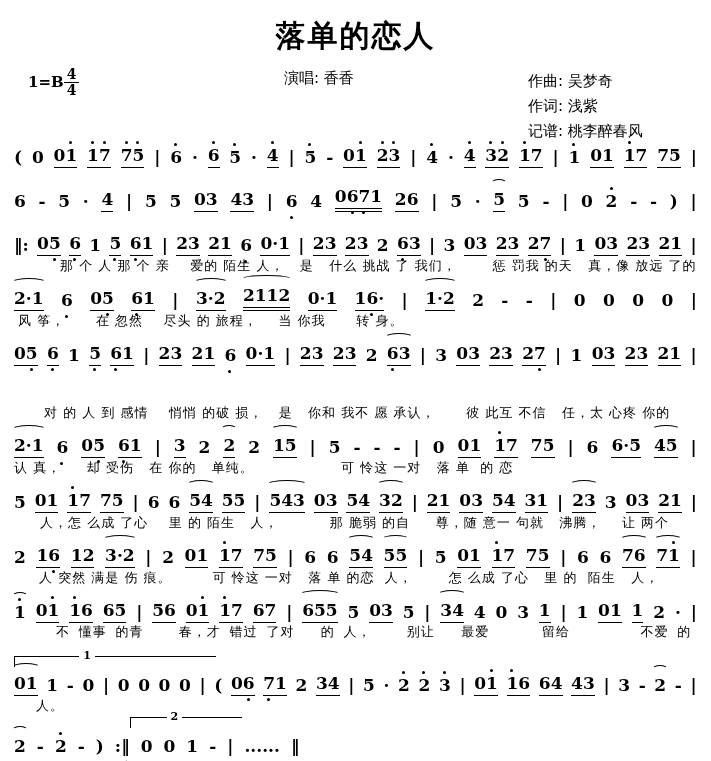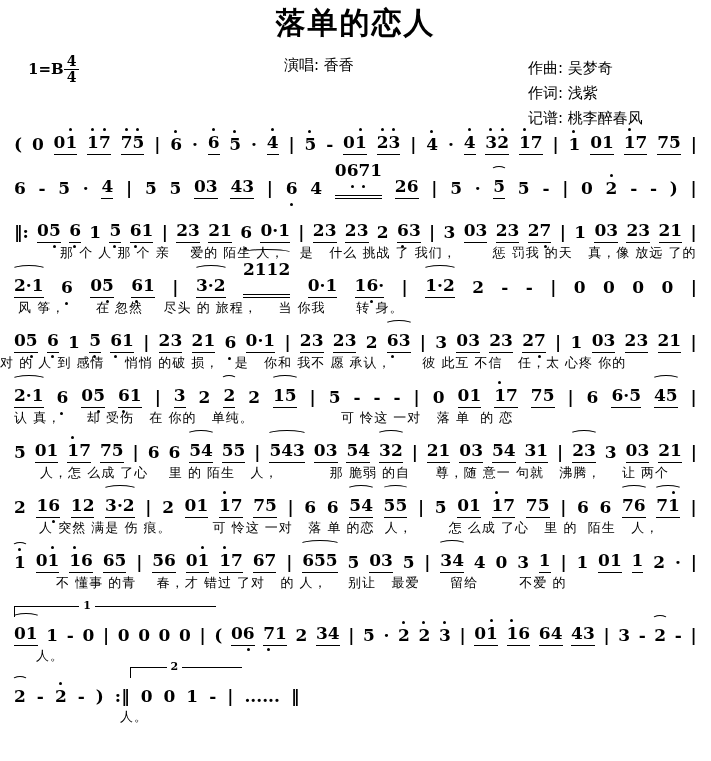--- a/index.html
+++ b/index.html
@@ -10,21 +10,21 @@
     margin: 0 auto;
     background: #fff;
     color: #000;
     font-family: "DejaVu Sans", "Liberation Sans", sans-serif;
     overflow: hidden;
   }
   .title {
     text-align: center;
     font-size: 30px;
     font-weight: bold;
-    padding-top: 3px;
+    padding-top: 16px;
     letter-spacing: 2px;
     font-family: "DejaVu Serif", "Liberation Serif", serif;
   }
   .meta { position: relative; height: 74px; font-size: 15px; }
   .keysig {
     position: absolute; left: 28px; top: 10px;
     font-weight: bold; font-size: 15px;
     display: flex; align-items: center; 
     font-family: "DejaVu Serif", "Liberation Serif", serif;
   }
@@ -41,21 +41,21 @@
     padding: 0 14px; height: 27px;
   }
   .mline.left { justify-content: flex-start; gap: 11px; }
   .tok {
     position: relative; display: inline-block;
     font-weight: bold; font-size: 17px; line-height: 21px;
     font-family: "DejaVu Serif", "Liberation Serif", serif;
     white-space: nowrap;
   }
   .tok.u1 { border-bottom: 1.7px solid #000; padding-bottom: 1px; }
-  .tok.u2 { border-bottom: 4px double #000; padding-bottom: 14px; }
+  .tok.u2 { border-bottom: 4px double #000; padding-bottom: 1px; }
   .ch { position: relative; display: inline-block; }
   .da { position: absolute; left: 50%; top: -4px; width: 3px; height: 3px;
         margin-left: -2px; background: #000; border-radius: 50%; }
   .db { position: absolute; left: 50%; bottom: -7px; width: 3px; height: 3px;
         margin-left: -2px; background: #000; border-radius: 50%; }
   .arc { position: absolute; left: -2px; right: -2px; top: -10px; height: 8px;
          border: 1.7px solid transparent; border-top-color: #000;
          border-radius: 100% 100% 0 0; }
   .lyrics {
     white-space: pre; font-size: 13px; height: 19px; line-height: 19px;
@@ -240,21 +240,21 @@
           <span class="tok u1"><span class="ch">0</span><span class="ch">3</span></span>
           <span class="tok u1"><span class="ch">2</span><span class="ch">3</span></span>
           <span class="tok u1"><span class="ch">2</span><span class="ch">7<i class="db"></i></span></span>
           <span class="tok"><span class="ch">|</span></span>
           <span class="tok"><span class="ch">1</span></span>
           <span class="tok u1"><span class="ch">0</span><span class="ch">3</span></span>
           <span class="tok u1"><span class="ch">2</span><span class="ch">3</span></span>
           <span class="tok u1"><span class="ch">2</span><span class="ch">1</span></span>
           <span class="tok"><span class="ch">|</span></span>
         </div>
-        <div class="lyrics" style="">对 的 人 到 感情    悄悄 的破 损，   是   你和 我不 愿 承认，      彼 此互 不信   任，太 心疼 你的</div>
+        <div class="lyrics" style="padding-left: 44px; margin-top: 37px;">对 的 人 到 感情    悄悄 的破 损，   是   你和 我不 愿 承认，      彼 此互 不信   任，太 心疼 你的</div>
       </div>
       <div class="lgroup" style="margin-bottom: 9px;">
         <div class="mline">
           <span class="tok u1"><span class="ch">2</span><span class="ch">·</span><span class="ch">1</span><i class="arc"></i></span>
           <span class="tok"><span class="ch">6<i class="db"></i></span></span>
           <span class="tok u1"><span class="ch">0</span><span class="ch">5<i class="db"></i></span></span>
           <span class="tok u1"><span class="ch">6<i class="db"></i></span><span class="ch">1</span></span>
           <span class="tok"><span class="ch">|</span></span>
           <span class="tok u1"><span class="ch">3</span></span>
           <span class="tok"><span class="ch">2</span></span>
@@ -362,21 +362,21 @@
           <span class="tok"><span class="ch">3</span></span>
           <span class="tok u1"><span class="ch">1</span></span>
           <span class="tok"><span class="ch">|</span></span>
           <span class="tok"><span class="ch">1</span></span>
           <span class="tok u1"><span class="ch">0</span><span class="ch">1</span></span>
           <span class="tok u1"><span class="ch">1</span></span>
           <span class="tok"><span class="ch">2</span></span>
           <span class="tok"><span class="ch">·</span></span>
           <span class="tok"><span class="ch">|</span></span>
         </div>
-        <div class="lyrics" style="padding-left: 56px;">不 懂事 的青    春，才 错过 了对   的 人，    别让   最爱      留给        不爱 的</div>
+        <div class="lyrics" style="padding-left: 56px; font-family: Liberation Mono, monospace;">不 懂事 的青    春，才 错过 了对   的 人，    别让   最爱      留给        不爱 的</div>
       </div>
       <div class="lgroup" style="margin-bottom: 15px;">
         <div class="mline">
           <span class="tok u1"><span class="ch">0</span><span class="ch">1</span><i class="arc"></i></span>
           <span class="tok"><span class="ch">1</span></span>
           <span class="tok"><span class="ch">-</span></span>
           <span class="tok"><span class="ch">0</span></span>
           <span class="tok"><span class="ch">|</span></span>
           <span class="tok"><span class="ch">0</span></span>
           <span class="tok"><span class="ch">0</span></span>

